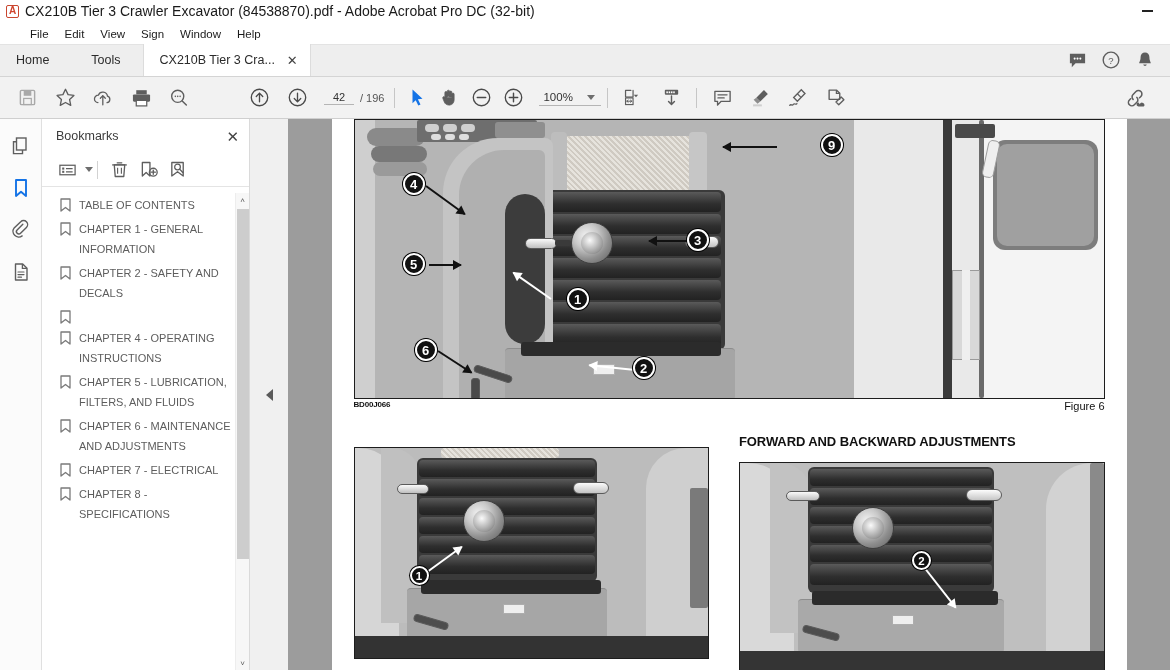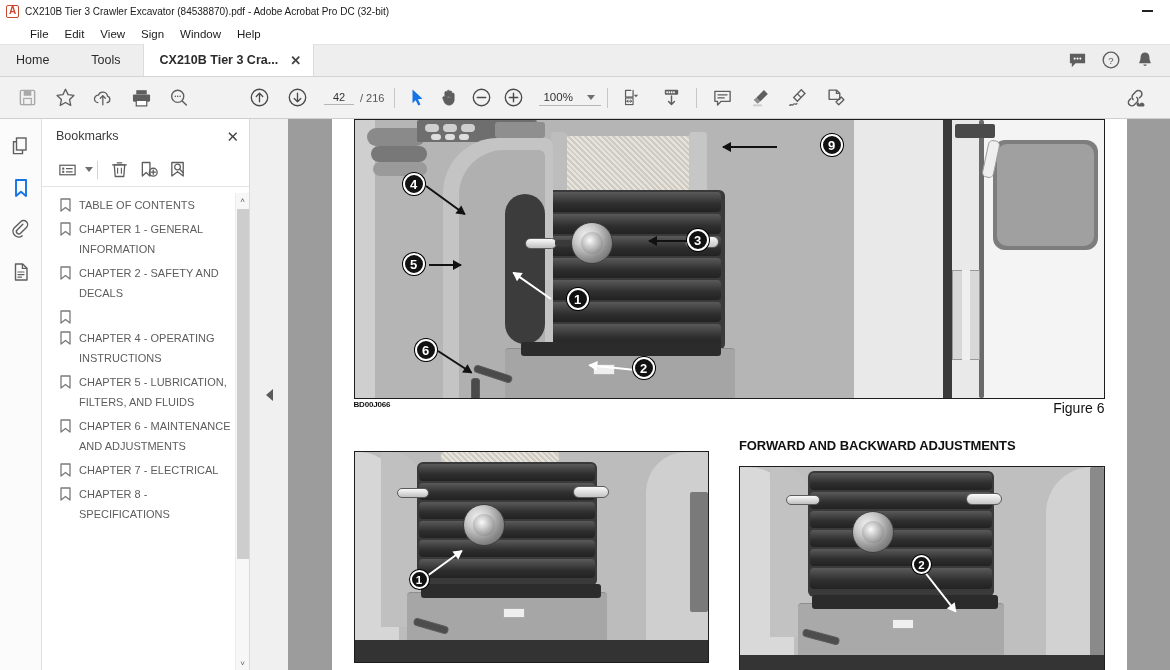--- a/index.html
+++ b/index.html
@@ -21,21 +21,21 @@
     position: relative;
   }
   .title-ico {
     width: 13px; height: 13px; margin: 0 6px 0 6px;
     background: #ffffff; border: 1px solid #c9462f;
     border-radius: 2px;
     color: #d0452e; font-size: 10px; font-weight: bold;
     display: flex; align-items: center; justify-content: center;
     line-height: 1;
   }
-  .title-text { font-size: 10px; color: #1a1a1a; white-space: nowrap; }
+  .title-text { font-size: 14px; color: #1a1a1a; white-space: nowrap; }
   .win-controls { margin-left: auto; display: flex; height: 23px; }
   .win-btn {
     width: 45px; height: 23px;
     display: flex; align-items: center; justify-content: center;
   }
   .min-glyph { width: 11px; height: 2px; background: #222; display: block; }
 
   
   .menubar {
     height: 22px; flex: 0 0 22px;
@@ -63,21 +63,21 @@
     font-size: 13px; color: #333;
     white-space: nowrap;
   }
   .tab.home { padding: 0 20px 0 16px; }
   .tab.doc {
     background: #ffffff;
     padding: 0 10px 0 16px;
     min-width: 140px;
     border-left: 1px solid #dcdcdc;
     border-right: 1px solid #dcdcdc;
-    display: flex; align-items: center; gap: 10px; font-weight: bold;
+    display: flex; align-items: center; gap: 10px;
   }
   .tab-label { font-size: 12.5px; color: #2b2b2b; }
   .tab-close { font-size: 13px; color: #444; line-height: 1; padding: 0 2px; }
   .tabbar-right { margin-left: auto; display: flex; align-items: center; gap: 4px; padding-right: 10px; height: 32px; }
   .tb-icon { width: 30px; height: 32px; display: flex; align-items: center; justify-content: center; }
 
   
   .toolbar {
     height: 42px; flex: 0 0 42px;
     background: #f2f2f2;
@@ -199,21 +199,21 @@
     margin-top: 0;
     width: 100%; height: 280px;
     border: 1px solid #1d1d1d;
     position: relative; overflow: hidden;
   }
   .fig-caption-row {
     display: flex; justify-content: space-between;
     font-size: 8px; color: #111; padding-top: 1px;
   }
   .fig-code { font-weight: bold; letter-spacing: -0.2px; }
-  .fig-num { font-size: 14px; }
+  .fig-num { font-size: 11px; }
   .sec-row { display: flex; gap: 0; margin-top: 22px; }
   .sec-col { width: 50%; padding-right: 20px; }
   .sec-col:last-child { padding-right: 0; padding-left: 10px; }
   .sec-title {
     font-size: 13px; font-weight: bold; color: #111;
     letter-spacing: -0.1px; white-space: nowrap;
   }
   .fig-sub {
     margin-top: 13px; height: 212px;
     border: 1px solid #1d1d1d; position: relative; overflow: hidden;
@@ -381,21 +381,21 @@
     </div>
     <div class="tool">
       <svg width="21" height="21" viewBox="0 0 22 22">
           <circle cx="11" cy="11" r="8.6" fill="none" stroke="#4a4a4a" stroke-width="1.4"></circle>
           <path d="M11 6.5v8.7M11 15.6l-3.4-3.5M11 15.6l3.4-3.5" fill="none" stroke="#4a4a4a" stroke-width="1.4" stroke-linecap="round"></path>
         </svg>
     </div>
 
     <div class="pagebox">
       <input class="page-input" value="42" style="">
-      <span class="page-total">/ 216</span>
+      <span class="page-total">/ 196</span>
     </div>
 
     <div class="sep"></div>
 
     <div class="tool narrow">
       <svg width="17" height="19" viewBox="0 0 16 19">
           <path d="M3 1.5l10 9.2-4.6.5 2.6 5.3-2.2 1-2.6-5.3-3.2 3z" fill="#1473e6"></path>
         </svg>
     </div>
     <div class="tool narrow">

